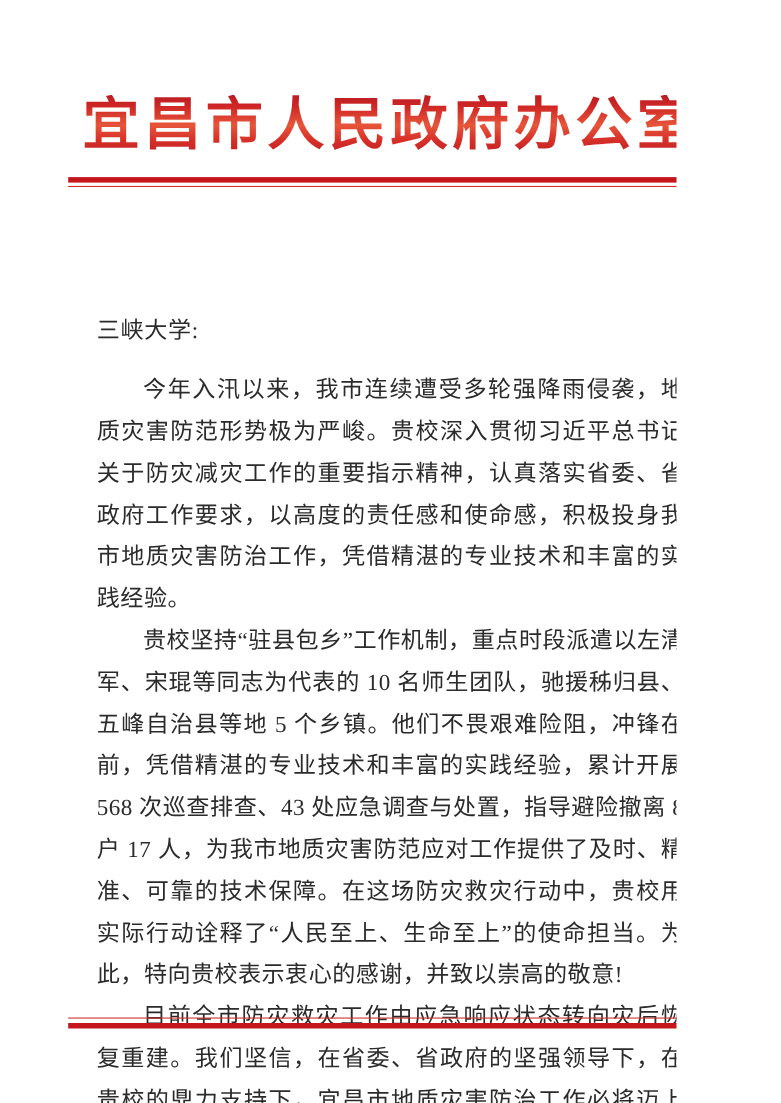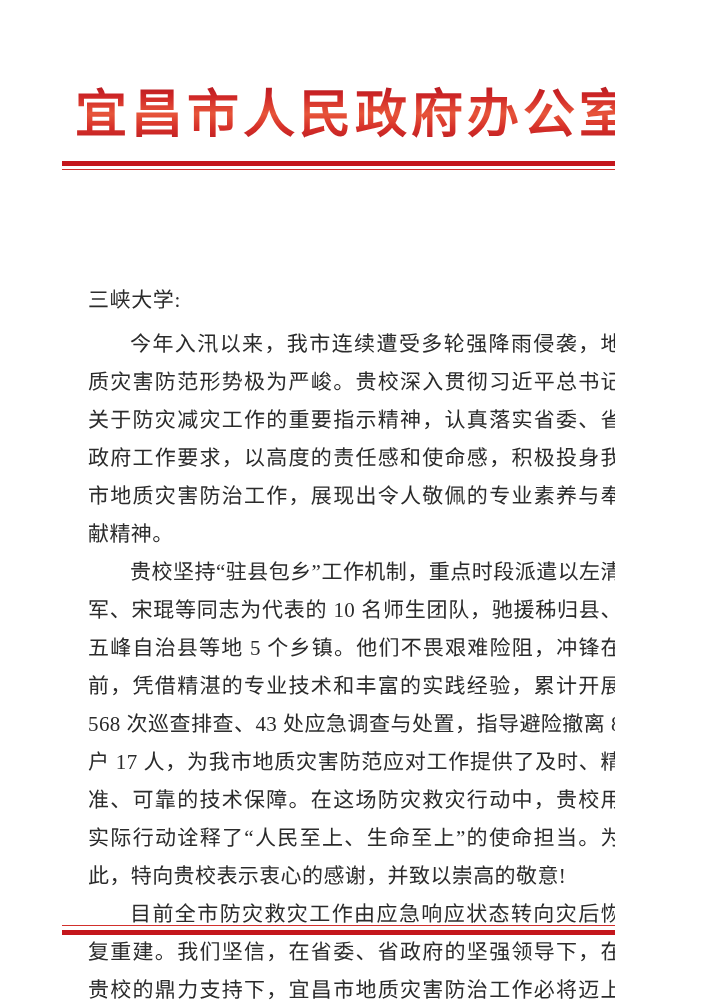--- a/index.html
+++ b/index.html
@@ -92,21 +92,21 @@
     top: 281px;
     left: 88px;
     width: 534px;
   }
 
   .salutation {
     font-size: 21px;
     line-height: 38px;
     color: #2b2b2b;
     letter-spacing: 0.6px;
-    margin: 0 0 6px 0;
+    margin: 0 0 16px 0;
   }
 
   .para {
     font-size: 21px;
     line-height: 38px;
     color: #2b2b2b;
     letter-spacing: 0.4px;
     text-align: justify;
     text-justify: inter-ideograph;
     text-indent: 42px;
@@ -128,21 +128,21 @@
     <div class="rule-thick"></div>
     <div class="rule-gap-top"></div>
     <div class="rule-thin"></div>
   </div>
 
 
   <div class="body-wrap">
 
     <p class="salutation">三峡大学:</p>
 
-    <p class="para">今年入汛以来，我市连续遭受多轮强降雨侵袭，地质灾害防范形势极为严峻。贵校深入贯彻习近平总书记关于防灾减灾工作的重要指示精神，认真落实省委、省政府工作要求，以高度的责任感和使命感，积极投身我市地质灾害防治工作，展现出令人敬佩的专业素养与奉献精神。</p>
+    <p class="para">今年入汛以来，我市连续遭受多轮强降雨侵袭，地质灾害防范形势极为严峻。贵校深入贯彻习近平总书记关于防灾减灾工作的重要指示精神，认真落实省委、省政府工作要求，以高度的责任感和使命感，积极投身我市地质灾害防治工作，凭借精湛的专业技术和丰富的实践经验。</p>
 
     <p class="para">贵校坚持“驻县包乡”工作机制，重点时段派遣以左清军、宋琨等同志为代表的 10 名师生团队，驰援秭归县、五峰自治县等地 5 个乡镇。他们不畏艰难险阻，冲锋在前，凭借精湛的专业技术和丰富的实践经验，累计开展 568 次巡查排查、43 处应急调查与处置，指导避险撤离 8 户 17 人，为我市地质灾害防范应对工作提供了及时、精准、可靠的技术保障。在这场防灾救灾行动中，贵校用实际行动诠释了“人民至上、生命至上”的使命担当。为此，特向贵校表示衷心的感谢，并致以崇高的敬意!</p>
 
     <p class="para">目前全市防灾救灾工作由应急响应状态转向灾后恢复重建。我们坚信，在省委、省政府的坚强领导下，在贵校的鼎力支持下，宜昌市地质灾害防治工作必将迈上新的台阶。未来，我们期待与贵校</p>
 
   </div>
 
   <div class="rule-block rule-bottom">
     <div class="rule-thin"></div>
     <div class="rule-gap-bottom"></div>

